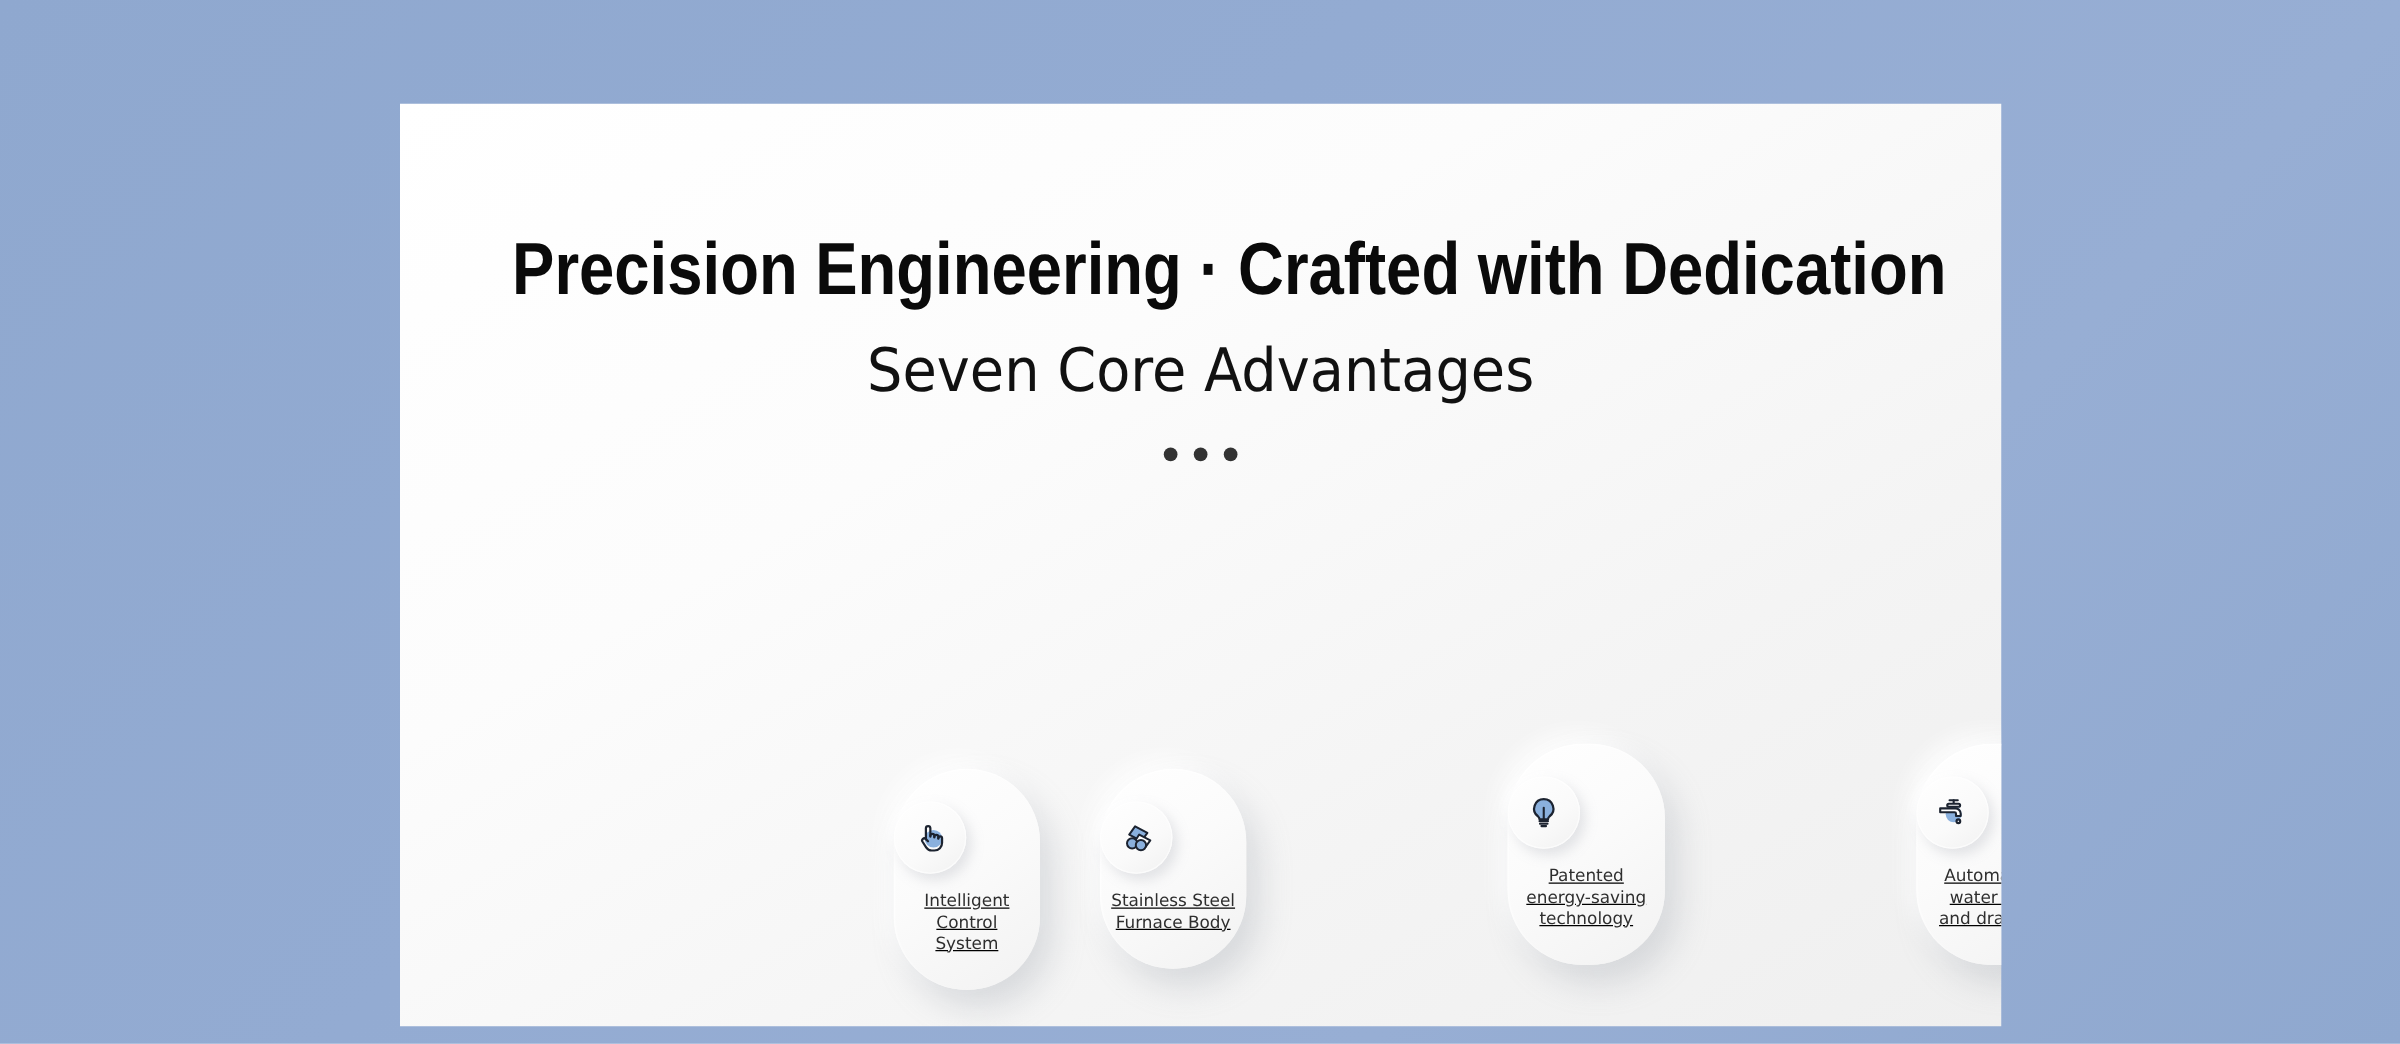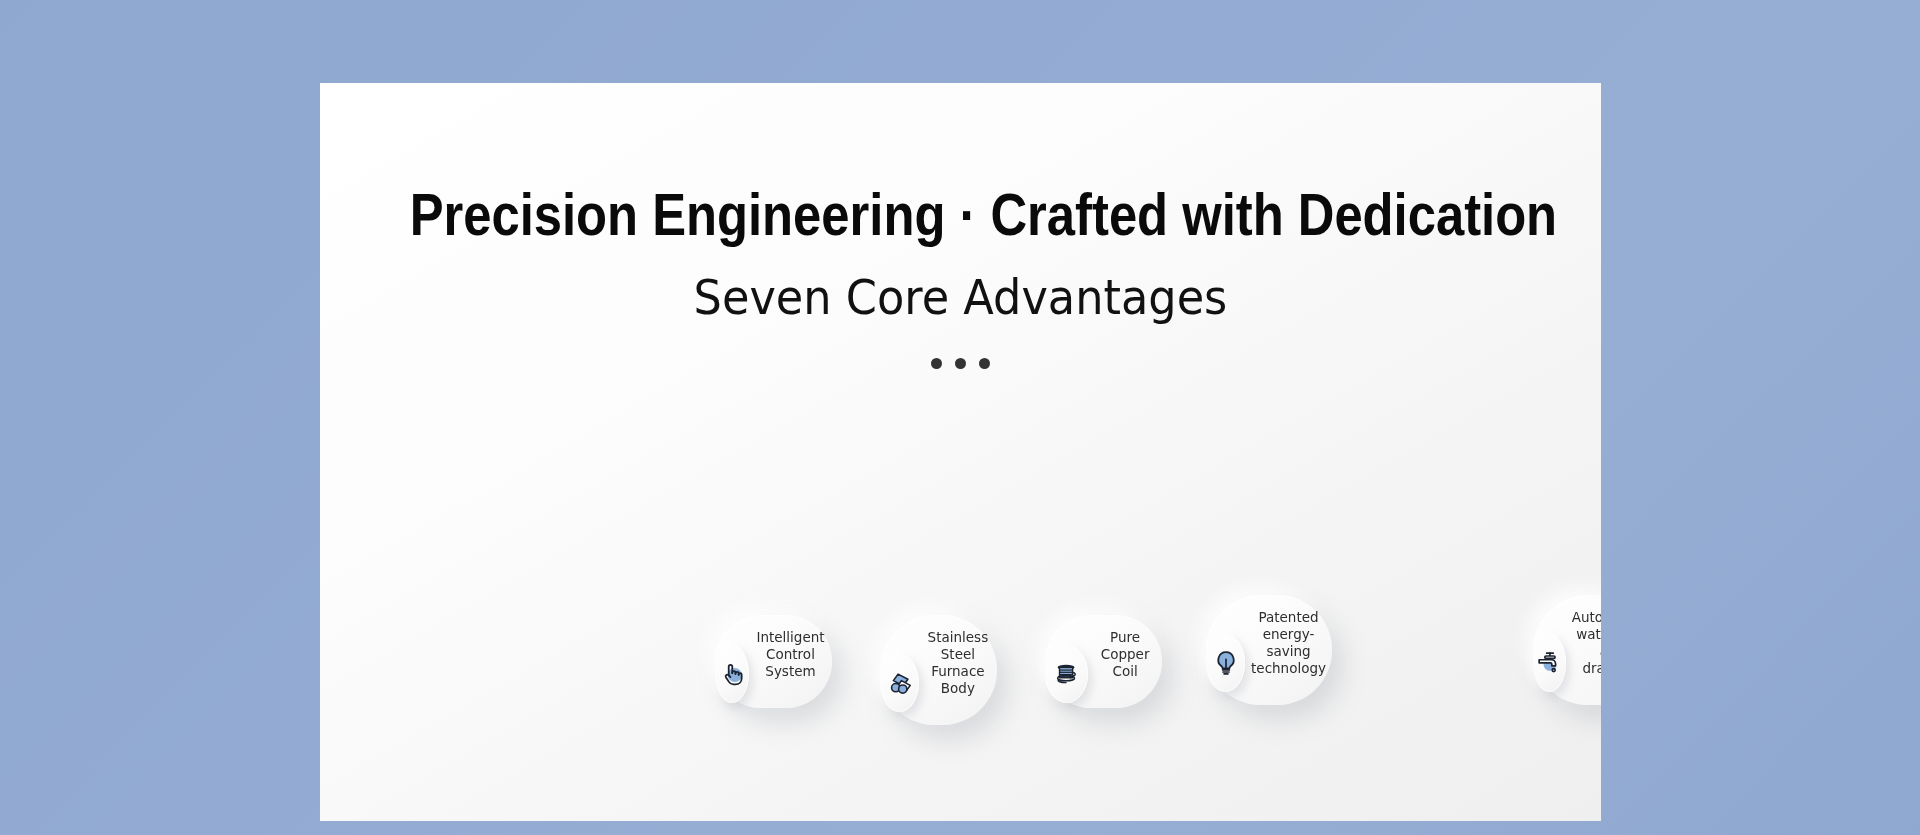--- a/index.html
+++ b/index.html
@@ -89,21 +89,22 @@
   .card {
     position: absolute;
     width: 117px;
     background: linear-gradient(145deg, #ffffff 0%, #fbfbfb 45%, #f2f2f2 100%);
     border-radius: 60px;
     box-shadow:
       10px 14px 26px rgba(150,155,165,0.30),
       -7px -7px 18px rgba(255,255,255,0.95),
       inset 1px 1px 2px rgba(255,255,255,0.9);
     display: flex;
-    align-items: center;
+    flex-direction: column;
+    text-decoration: underline;
   }
   .card.tall {
     width: 126px;
   }
   .icon-circle {
     margin-top: 26px;
     width: 58px;
     height: 58px;
     border-radius: 50%;
     background: linear-gradient(145deg, #ffffff 0%, #fafafa 60%, #f1f1f1 100%);
@@ -173,39 +174,20 @@
               <path d="M16.3 14.6a1.7 1.7 0 0 1 3.4 0v1.4"></path>
               <path d="M19.7 15.4a1.7 1.7 0 0 1 3.4 0v1.6"></path>
               <path d="M23.1 16.6a1.6 1.6 0 0 1 3.2 0v3.9c0 3.8-2.7 6.6-6.6 6.6h-2.3c-2.2 0-3.6-1-4.7-2.7l-3.2-5a1.8 1.8 0 0 1 2.8-2.2l2 2"></path>
             </g>
           </svg>
         </div>
         <div class="card-label">Intelligent Control
 System</div>
       </div>
 
-      <div class="card" style="left:330px; top:20px;">
-        <div class="icon-circle">
-          <svg width="30" height="30" viewBox="0 0 32 32">
-            <ellipse cx="15" cy="9" rx="9" ry="2.8" fill="#1c2330"></ellipse>
-            <rect x="8" y="9" width="14" height="11" fill="#8ab0dd" stroke="#1c2330" stroke-width="1.5"></rect>
-            <g stroke="#1c2330" stroke-width="1.3" fill="none">
-              <line x1="8" y1="11.8" x2="22" y2="11.8"></line>
-              <line x1="8" y1="14.2" x2="22" y2="14.2"></line>
-              <line x1="8" y1="16.6" x2="22" y2="16.6"></line>
-              <line x1="8" y1="19" x2="22" y2="19"></line>
-            </g>
-            <ellipse cx="15" cy="20.5" rx="9" ry="2.8" fill="none" stroke="#1c2330" stroke-width="1.6"></ellipse>
-            <path d="M22 14.5c3 0 3.5 2.2 1.8 3.2-1.5.9-3.4.3-4 2.3" fill="none" stroke="#1c2330" stroke-width="1.6" stroke-linecap="round"></path>
-            <path d="M7 22.5c-1.8 1.2 2 2.6 8 2.6" fill="none" stroke="#1c2330" stroke-width="1.5" stroke-linecap="round"></path>
-          </svg>
-        </div>
-        <div class="card-label">Pure Copper
-Coil</div>
-      </div>
 
       <div class="card tall" style="left:491px; top:0px;">
         <div class="icon-circle">
           <svg width="30" height="30" viewBox="0 0 32 32">
             <path d="M16 4.5a8.2 8.2 0 0 1 5 14.7c-.9.8-1.3 1.6-1.4 2.6h-7.2c-.1-1-.5-1.8-1.4-2.6A8.2 8.2 0 0 1 16 4.5z" fill="#8ab0dd" stroke="#1c2330" stroke-width="1.9" stroke-linejoin="round"></path>
             <line x1="16" y1="12" x2="16" y2="21.8" stroke="#1c2330" stroke-width="1.8" stroke-linecap="round"></line>
             <g stroke="#1c2330" stroke-width="1.8" stroke-linecap="round">
               <line x1="12.4" y1="23.4" x2="19.6" y2="23.4"></line>
               <line x1="12.8" y1="25.6" x2="19.2" y2="25.6"></line>
               <line x1="14" y1="27.6" x2="18" y2="27.6"></line>

